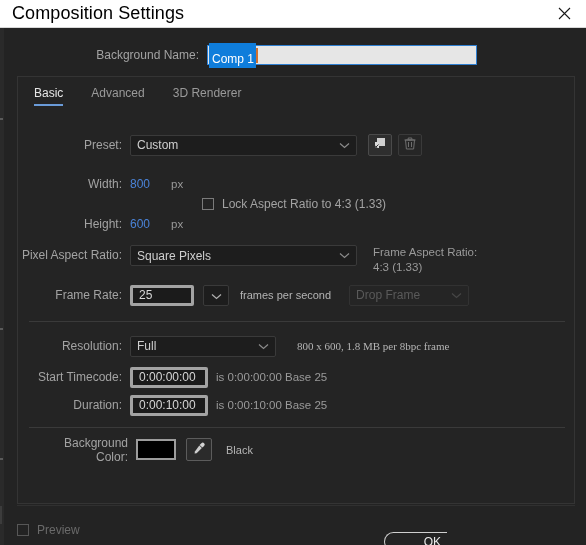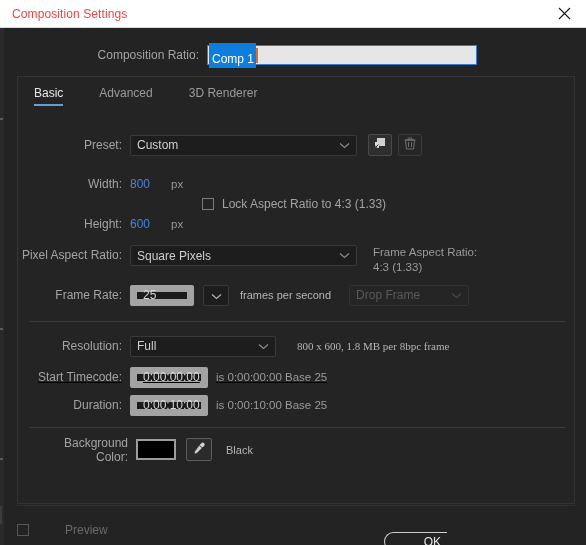--- a/index.html
+++ b/index.html
@@ -12,21 +12,21 @@
   body { position: relative; }
 
   
   .titlebar {
     position: absolute; left: 0; top: 0; width: 586px; height: 28px;
     background: #ffffff;
     display: flex; align-items: center;
     border-bottom: 1px solid #d8d8d8;
   }
   .titlebar-title {
-    margin-left: 12px; font-size: 12px; color: #ef4444;
+    margin-left: 12px; font-size: 18px; color: #000000;
     letter-spacing: .1px;
   }
   .titlebar-close {
     position: absolute; right: 0; top: 0; width: 44px; height: 27px;
     display: flex; align-items: center; justify-content: center;
     cursor: default;
   }
   .titlebar-close svg { display: block; }
 
   
@@ -68,21 +68,21 @@
 
   
   .panel {
     position: absolute; left: 17px; top: 48px; width: 558px; height: 428px;
     border: 1px solid #343434;
     background: #242424;
   }
 
   .tabs {
     position: absolute; left: 8px; top: 5px;
-    display: flex; align-items: flex-end; gap: 12px;
+    display: flex; align-items: flex-end; gap: 4px;
   }
   .tab {
     font-size: 12px; color: #9a9a9a; padding: 4px 16px 6px 8px;
     position: relative; cursor: default;
   }
   .tab.active { color: #e6e6e6; }
   .tab.active::after {
     content: ""; position: absolute; left: 8px; right: 16px; bottom: 0;
     height: 2px; background: #6a9bd8;
   }
@@ -107,21 +107,21 @@
 
   
   .chev-btn {
     width: 26px; height: 21px; background: #1d1d1d; border: 1px solid #3a3a3a;
     border-radius: 2px; display: flex; align-items: center; justify-content: center;
     cursor: default;
   }
 
   
   .txt {
-    background: #1b1b1b; border: 7px solid #a3a3a3; border-radius: 2px;
+    background: #1b1b1b; border: 3px solid #a3a3a3; border-radius: 2px;
     height: 21px; display: flex; align-items: center; padding: 0 6px;
     font-size: 12px; color: #d6d6d6;
   }
 
   .hot { color: #4a83d8; font-size: 12px; }
   .unit { color: #9a9a9a; font-size: 11.5px; margin-left: 21px; }
   .info { color: #9a9a9a; font-size: 11.5px; }
   .info-strong { color: #b4b4b4; font-size: 11px; }
 
   
@@ -152,21 +152,21 @@
   }
   .eyedrop {
     width: 26px; height: 23px; border: 1px solid #5c5c5c; border-radius: 2px;
     background: #2b2b2b; display: flex; align-items: center; justify-content: center;
     cursor: default;
   }
 
   
   .footer { position: absolute; left: 0; top: 476px; width: 586px; height: 41px; }
   .footer-sep { position: absolute; left: 17px; top: 1px; width: 558px; height: 1px; background: #303030; }
-  .preview-wrap { position: absolute; left: 17px; top: 19px; display: flex; align-items: center; gap: 28px; }
+  .preview-wrap { position: absolute; left: 17px; top: 19px; display: flex; align-items: center; }
   .ok-btn {
     position: absolute; left: 384px; top: 504px; width: 63px; height: 19px;
     border: 1px solid #cfcfcf; border-right: none;
     border-radius: 10px 0 0 10px;
     display: flex; align-items: center; justify-content: flex-end;
     padding-right: 6px;
     font-size: 12px; color: #e8e8e8; background: transparent; cursor: default;
     overflow: hidden;
   }
 </style>
@@ -187,21 +187,21 @@
 <div class="dialog-body">
 
   <div class="edge-strip">
     <div class="edge-mark m1"></div>
     <div class="edge-mark m2"></div>
     <div class="edge-mark m3"></div>
     <div class="edge-mark m4"></div>
   </div>
 
   <div class="comp-name-row">
-    <div class="comp-name-label">Composition Ratio:</div>
+    <div class="comp-name-label">Background Name:</div>
     <div class="comp-name-input">
       <span class="comp-name-sel">Comp 1</span>
       <span class="comp-caret"></span>
     </div>
   </div>
 
   <div class="panel">
 
     <div class="tabs">
       <div class="tab active">Basic</div>
@@ -305,21 +305,21 @@
         <span>Full</span>
         <span class="chev">
           <svg width="11" height="7" viewBox="0 0 11 7">
               <path d="M1 1.5 L5.5 5.5 L10 1.5" stroke="#b0b0b0" stroke-width="1.2" fill="none"></path>
             </svg>
         </span>
       </div>
       <span class="info-strong" style="margin-left:21px;font-family:Liberation Serif, serif;">800 x 600, 1.8 MB per 8bpc frame</span>
     </div>
 
-    <div class="row" style="top:289px;text-decoration:underline;">
+    <div class="row" style="top:289px;">
       <div class="lbl lbl-w">Start Timecode:</div>
       <div class="txt" style="width:78px;">
         <span>0:00:00:00</span>
       </div>
       <span class="info" style="margin-left:8px;">is 0:00:00:00  Base 25</span>
     </div>
 
     <div class="row" style="top:317px;">
       <div class="lbl lbl-w">Duration:</div>
       <div class="txt" style="width:78px;">

